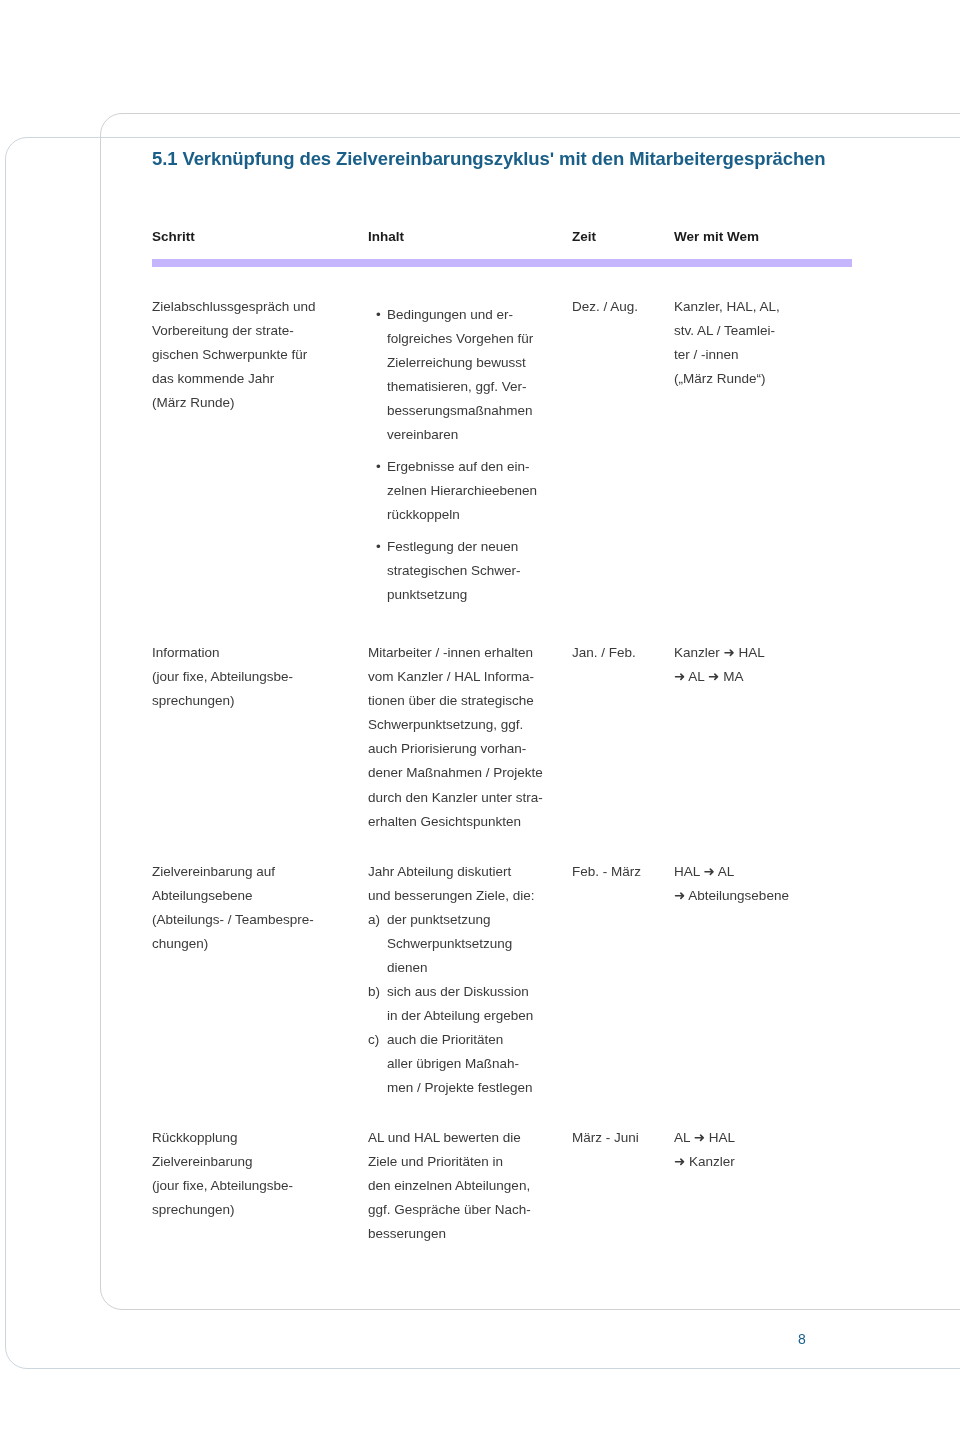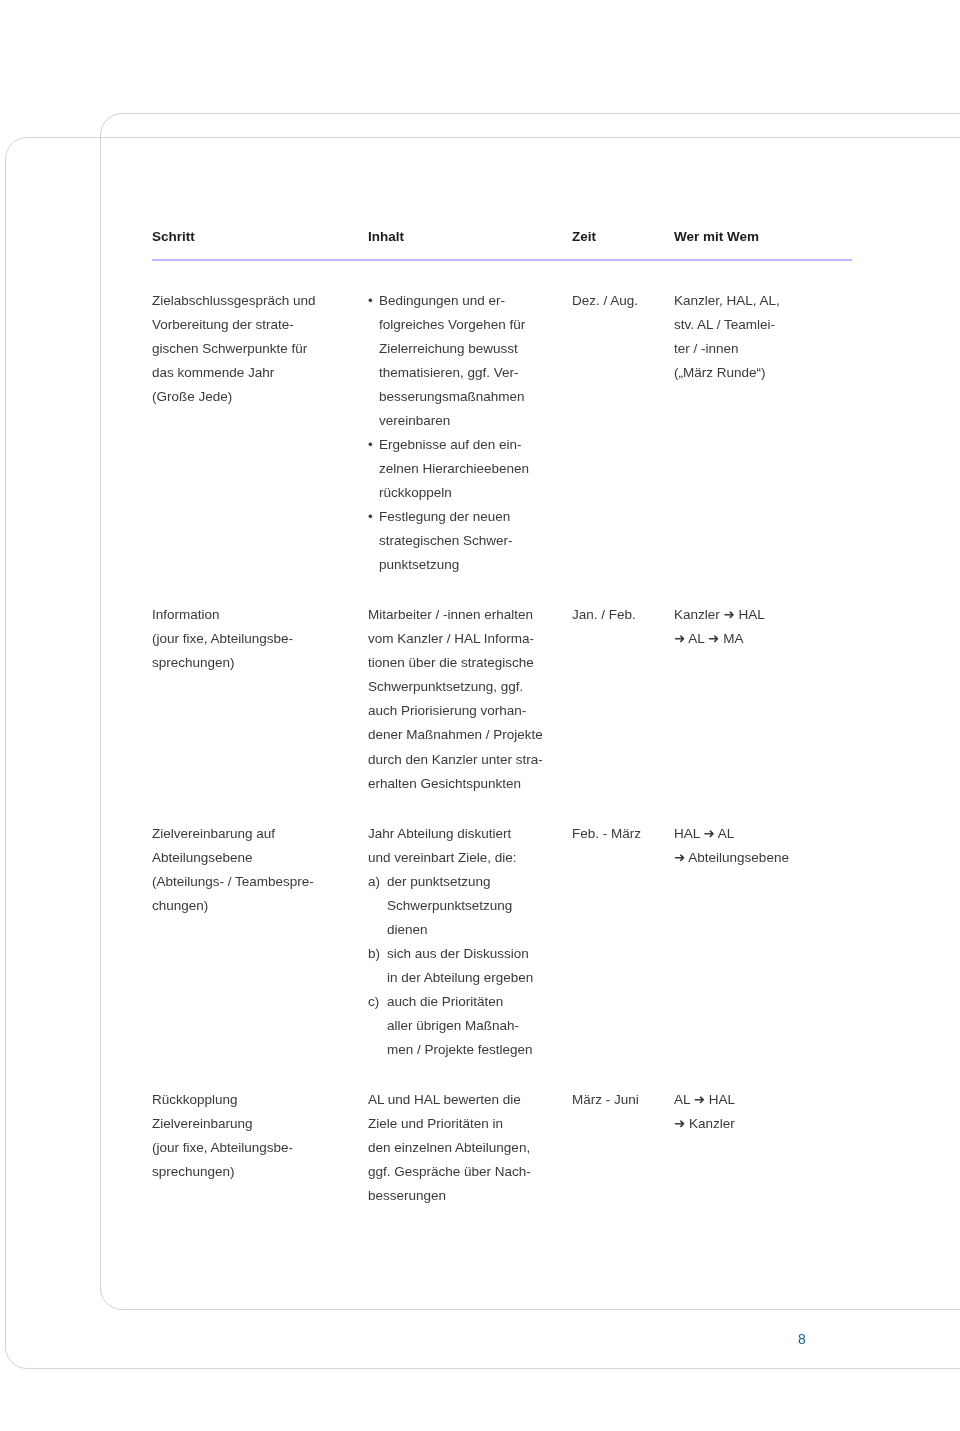--- a/index.html
+++ b/index.html
@@ -68,21 +68,21 @@
   .tbl th {
     text-align: left;
     font-size: 13.5px;
     font-weight: bold;
     color: #1c1c1c;
     padding: 0 0 13px 0;
     vertical-align: top;
     line-height: 1.35;
   }
   .tbl thead tr {
-    border-bottom: 2px solid #c4b5fd;
+    border-bottom: 8px solid #c4b5fd;
   }
   .tbl td {
     font-size: 13.5px;
     color: #3a3a3a;
     vertical-align: top;
     line-height: 1.78;
     padding: 0;
   }
   .tbl tbody tr td {
     padding-top: 26px;
@@ -101,21 +101,21 @@
 
   
   ul.bullets {
     margin: 0;
     padding: 0;
     list-style: none;
   }
   ul.bullets > li {
     position: relative;
     padding-left: 11px;
-    margin: 0;
+    margin: 8px;
   }
   ul.bullets > li::before {
     content: "\2022";
     position: absolute;
     left: 0;
     top: 0;
     color: #3a3a3a;
     font-size: 13.5px;
     line-height: 1.78;
   }
@@ -147,38 +147,39 @@
   .arrow { white-space: nowrap; }
 </style>
 </head>
 <body>
 
 <div id="page">
 
   <div class="frame frame-gray"></div>
   <div class="frame frame-blue"></div>
 
+  <div class="doc-title">5.1 Verknüpfung des Zielvereinbarungszyklusʹ mit den Mitarbeitergesprächen</div>
 
   <table class="tbl">
     <thead>
       <tr>
         <th class="c-schritt">Schritt</th>
         <th class="c-inhalt">Inhalt</th>
         <th class="c-zeit">Zeit</th>
         <th class="c-wer">Wer mit Wem</th>
       </tr>
     </thead>
     <tbody id="tbody">
         <tr>
           <td class="c-schritt">
             <span class="cell-line">Zielabschlussgespräch und</span>
             <span class="cell-line">Vorbereitung der strate-</span>
             <span class="cell-line">gischen Schwerpunkte für</span>
             <span class="cell-line">das kommende Jahr</span>
-            <span class="cell-line">(Große Jede)</span>
+            <span class="cell-line">(März Runde)</span>
           </td>
           <td class="c-inhalt">
             <ul class="bullets">
               <li>
                 <span class="cell-line">Bedingungen und er-</span>
                 <span class="cell-line">folgreiches Vorgehen für</span>
                 <span class="cell-line">Zielerreichung bewusst</span>
                 <span class="cell-line">thematisieren, ggf. Ver-</span>
                 <span class="cell-line">besserungsmaßnahmen</span>
                 <span class="cell-line">vereinbaren</span>
@@ -232,21 +233,21 @@
         <tr>
           <td class="c-schritt">
             <span class="cell-line">Zielvereinbarung auf</span>
             <span class="cell-line">Abteilungsebene</span>
             <span class="cell-line">(Abteilungs- / Teambespre-</span>
             <span class="cell-line">chungen)</span>
           </td>
           <td class="c-inhalt">
             <div>
               <span class="cell-line">Jahr Abteilung diskutiert</span>
-              <span class="cell-line">und vereinbart Ziele, die:</span>
+              <span class="cell-line">und besserungen Ziele, die:</span>
             </div>
             <ol class="letters">
               <li>
                 <span class="marker">a)</span>
                 <span class="cell-line">der punktsetzung</span>
                 <span class="cell-line">Schwerpunktsetzung</span>
                 <span class="cell-line">dienen</span>
               </li>
               <li>
                 <span class="marker">b)</span>

